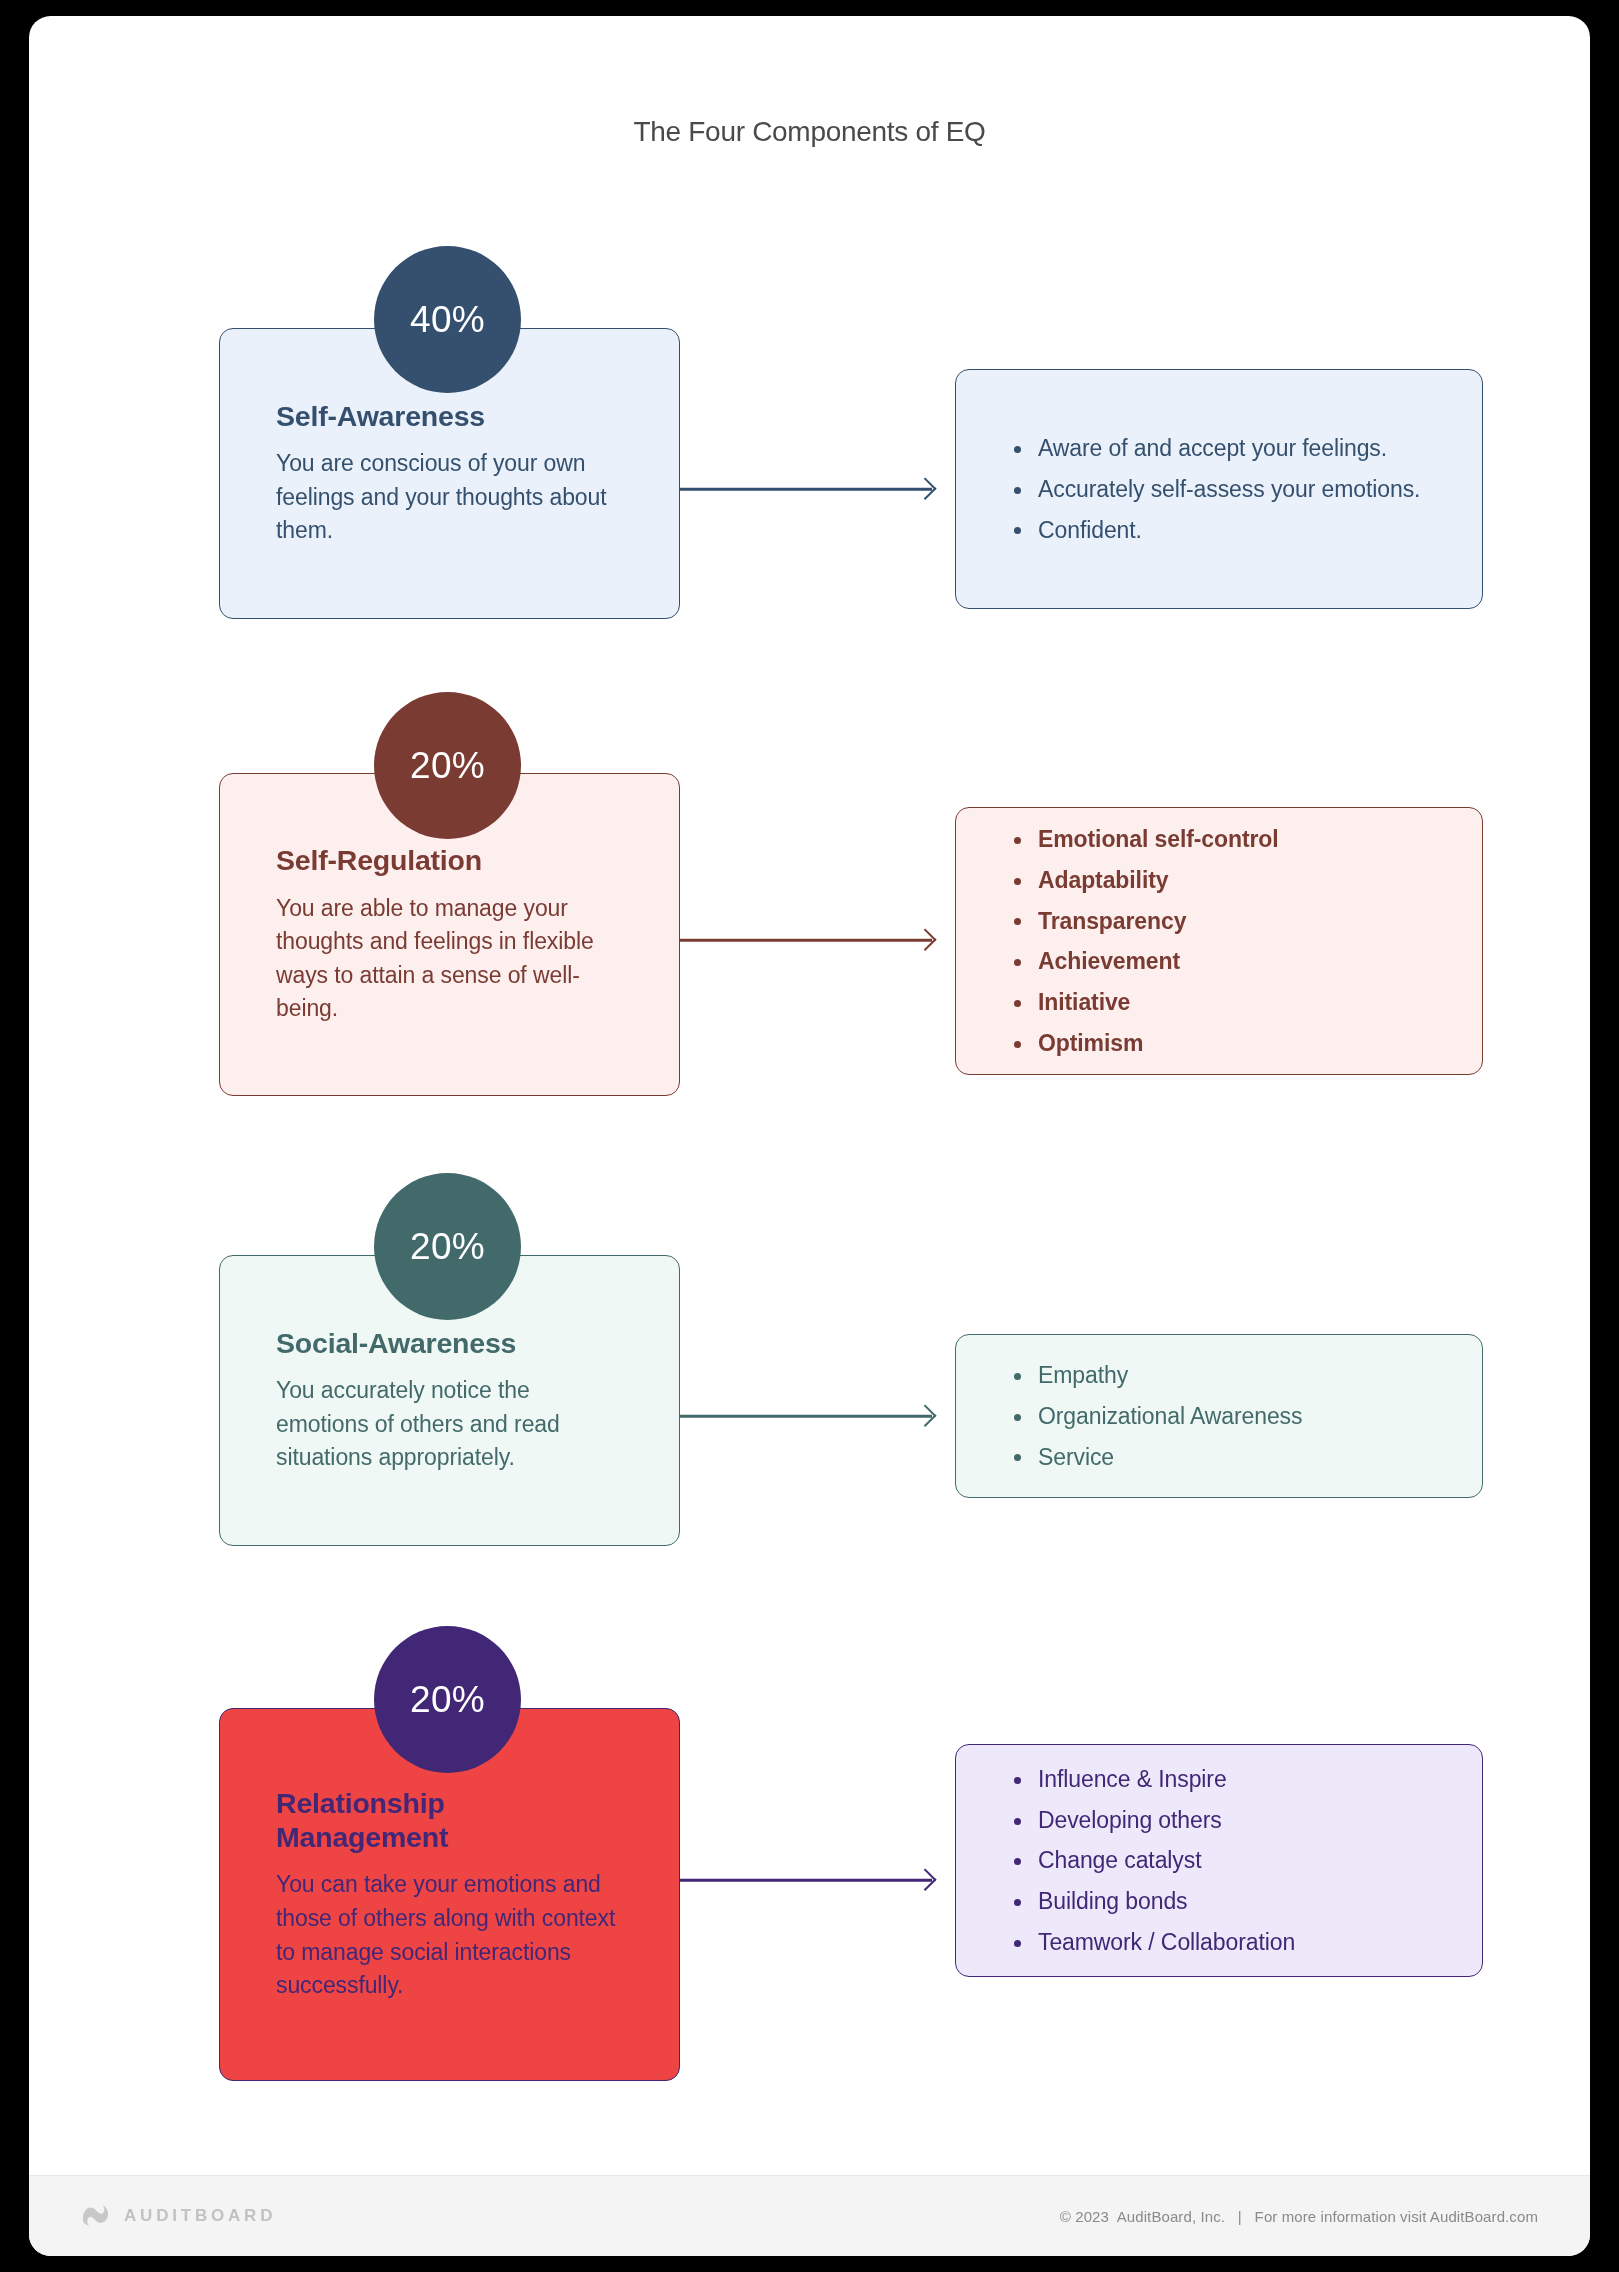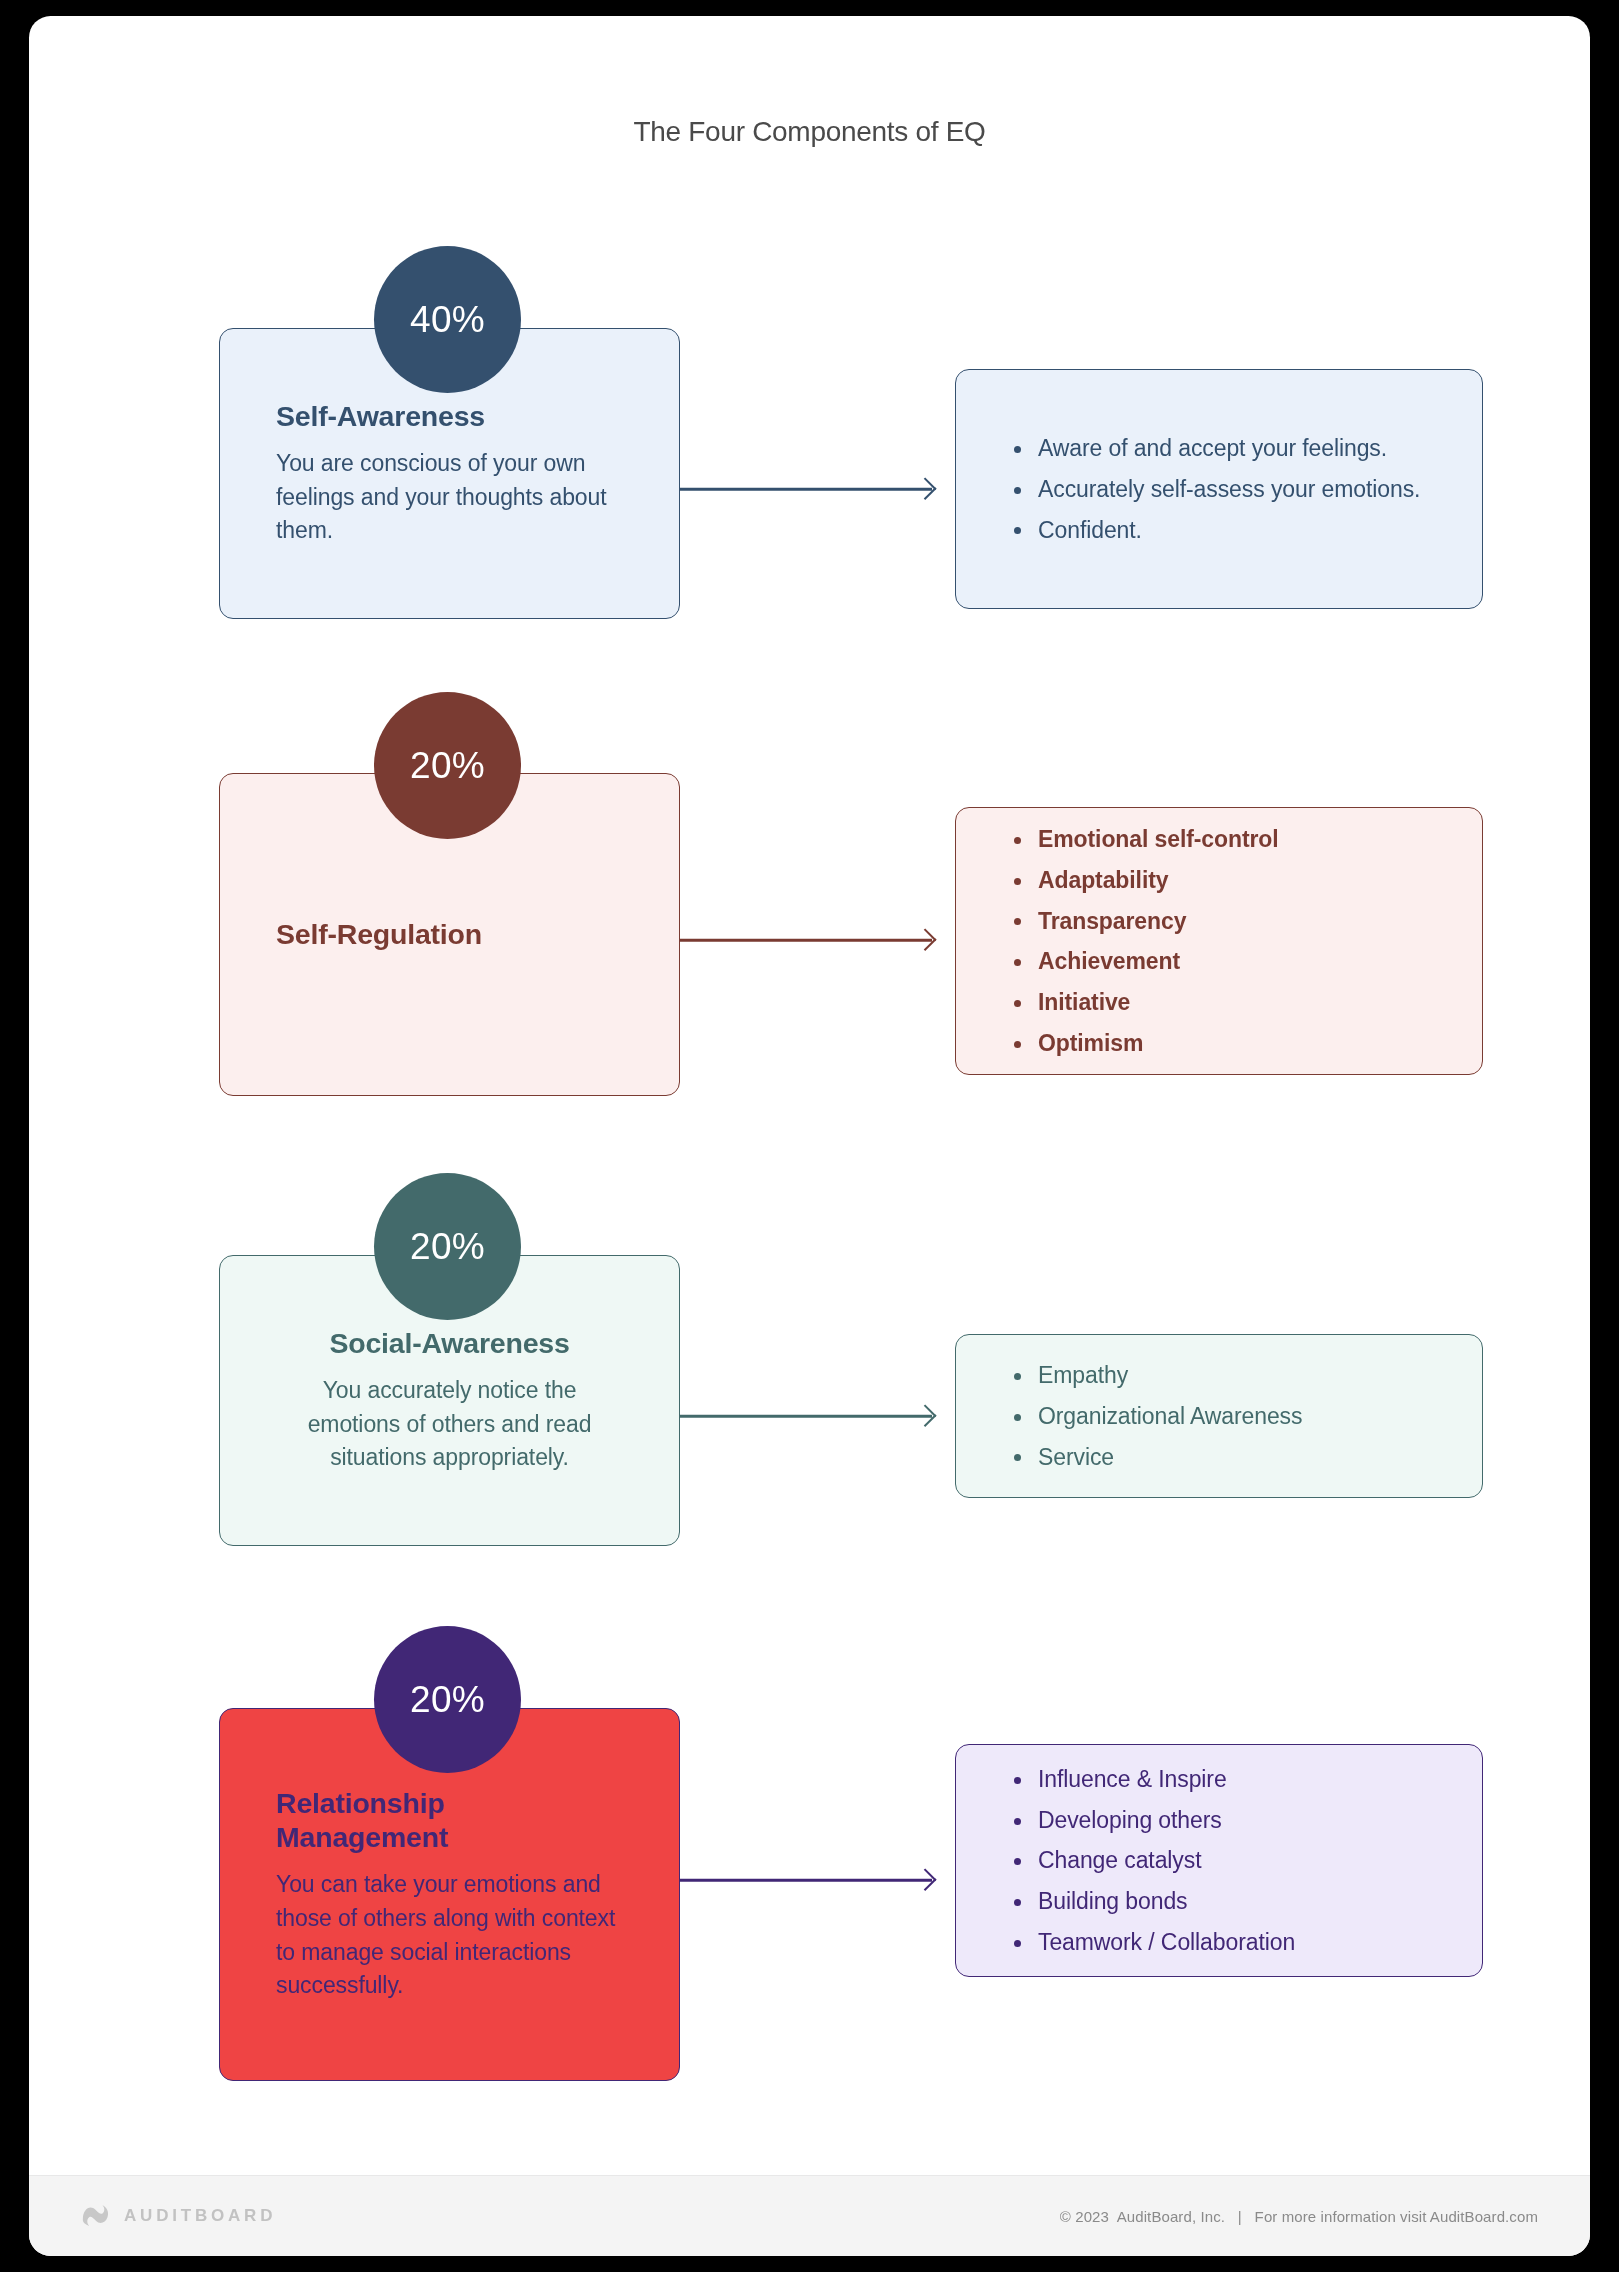--- a/index.html
+++ b/index.html
@@ -181,39 +181,40 @@
           <ul>
             <li>Aware of and accept your feelings.</li>
             <li>Accurately self-assess your emotions.</li>
             <li>Confident.</li>
           </ul>
         </div>
       </div>
       <div class="section">
         <div class="left-card" style="left: 190px; top: 757px; height: 323px; background: rgb(252, 239, 238); border-color: rgb(122, 59, 50); color: rgb(122, 59, 50); display: flex; flex-direction: column; justify-content: center;">
           <div class="card-title">Self-Regulation</div>
+          <div class="card-desc">You are able to manage your thoughts and feelings in flexible ways to attain a sense of well-being.</div>
         </div>
         <div class="badge" style="left: 345px; top: 676px; background: rgb(122, 59, 50);">20%</div>
         <div class="connector" style="left: 650px; top: 914px; width: 253px; height: 20px; color: rgb(122, 59, 50);">
           <div class="stem" style="background: rgb(122, 59, 50);"></div>
           <div class="head" style="border-color: rgb(122, 59, 50);"></div>
         </div>
         <div class="right-card" style="top: 791px; height: 268px; background: rgb(252, 239, 238); border-color: rgb(122, 59, 50); color: rgb(122, 59, 50); font-weight: bold;">
           <ul>
             <li>Emotional self-control</li>
             <li>Adaptability</li>
             <li>Transparency</li>
             <li>Achievement</li>
             <li>Initiative</li>
             <li>Optimism</li>
           </ul>
         </div>
       </div>
       <div class="section">
-        <div class="left-card" style="left: 190px; top: 1239px; height: 291px; background: rgb(239, 248, 245); border-color: rgb(67, 106, 107); color: rgb(67, 106, 107); display: flex; flex-direction: column; justify-content: center; text-align: center;">
+        <div class="left-card" style="left: 190px; top: 1239px; height: 291px; background: rgb(239, 248, 245); border-color: rgb(67, 106, 107); color: rgb(67, 106, 107); display: flex; flex-direction: column; justify-content: center;">
           <div class="card-title">Social-Awareness</div>
           <div class="card-desc">You accurately notice the emotions of others and read situations appropriately.</div>
         </div>
         <div class="badge" style="left: 345px; top: 1157px; background: rgb(67, 106, 107);">20%</div>
         <div class="connector" style="left: 650px; top: 1390px; width: 253px; height: 20px; color: rgb(67, 106, 107);">
           <div class="stem" style="background: rgb(67, 106, 107);"></div>
           <div class="head" style="border-color: rgb(67, 106, 107);"></div>
         </div>
         <div class="right-card" style="top: 1318px; height: 164px; background: rgb(239, 248, 245); border-color: rgb(67, 106, 107); color: rgb(67, 106, 107);">
           <ul>

